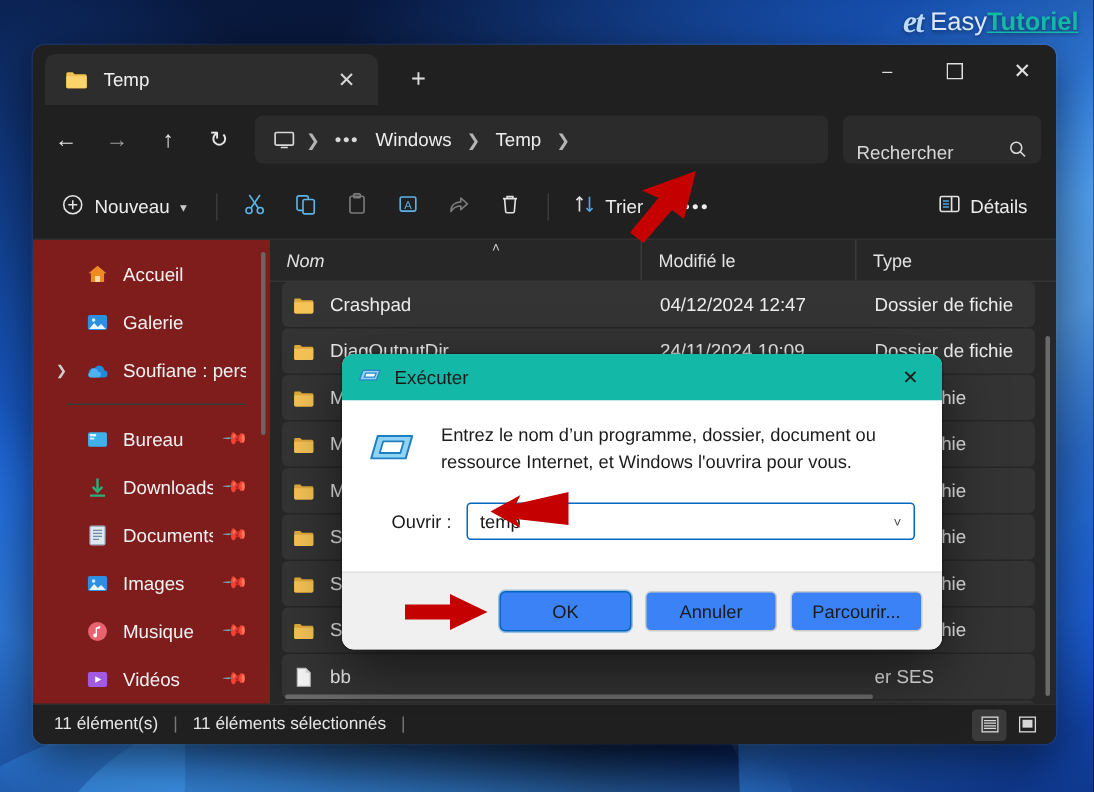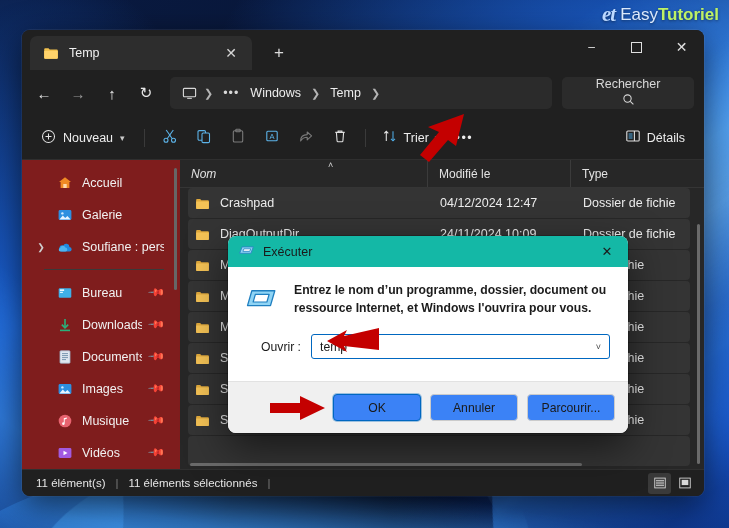--- a/index.html
+++ b/index.html
@@ -60,21 +60,21 @@
   #watermark .wm-logo {
     font-family: "Liberation Serif", serif;
     font-style: italic;
     font-size: 21px;
     font-weight: bold;
     color: #bcd9ff;
     line-height: 1;
     letter-spacing: -1px;
   }
   #watermark .wm-light { font-weight: 300; color: #dce9fb; }
-  #watermark .wm-bold { font-weight: bold; color: #bef264; }
+  #watermark .wm-bold { font-weight: bold; color: #14b8a6; text-decoration: underline; }
 
   
   #explorer {
     position: absolute;
     left: 22px; top: 30px;
     width: 682px; height: 466px;
     background: #202020;
     border-radius: 8px;
     box-shadow: 0 10px 34px rgba(0,0,0,.62), 0 0 0 1px rgba(255,255,255,.08);
     overflow: hidden;
@@ -142,23 +142,23 @@
     font-size: 12.5px;
     color: #ededed;
   }
   .crumb-sep { color: #b4b4b4; font-size: 11px; padding: 0 3px; }
   .crumb { padding: 2px 4px; border-radius: 3px; }
   .crumb-ellipsis { letter-spacing: 1px; color: #d8d8d8; padding: 0 4px;}
   .searchbox {
     width: 132px; height: 32px; margin-left: 8px;
     background: #2b2b2b;
     border-radius: 5px;
-    display: flex; align-items: center; justify-content: space-between;
+    display: flex; align-items: flex-end; justify-content: space-between;
     padding: 0 9px;
-    font-size: 12.5px; color: #d8d8d8; flex-direction: column;
+    font-size: 12.5px; color: #d8d8d8;
   }
 
   
   .toolbar {
     height: 44px;
     display: flex; align-items: center;
     padding: 0 12px;
     gap: 2px;
     background: #202020;
     border-bottom: 1px solid #2f2f2f;
@@ -292,21 +292,21 @@
     display: flex; align-items: center; justify-content: center;
     font-size: 13px; color: #1b1b1b;
   }
   .dlg-body {
     flex: 1;
     background: #ffffff;
     padding: 14px 18px 0 18px;
   }
   .dlg-top { display: flex; gap: 14px; }
   .dlg-bigicon { width: 34px; flex: 0 0 34px; padding-top: 3px;}
-  .dlg-desc { font-size: 12.2px; line-height: 1.45; color: #1c1c1c; padding-top: 1px; font-weight: bold;}
+  .dlg-desc { font-size: 12.2px; line-height: 1.45; color: #1c1c1c; padding-top: 1px;}
   .dlg-openrow {
     display: flex; align-items: center;
     margin-top: 16px;
     gap: 10px;
   }
   .dlg-label { font-size: 12.2px; width: 55px; text-align: right; }
   .dlg-combo {
     flex: 1; height: 25px;
     border: 1px solid #0067c0;
     border-radius: 3px;
@@ -739,20 +739,33 @@
                   <path d="M1.2 4.2a1 1 0 0 1 1-1h3.3l1.2 1.3h7.1a1 1 0 0 1 1 1v7.3a1 1 0 0 1-1 1H2.2a1 1 0 0 1-1-1z" fill="#e0a93c"></path>
                   <path d="M1.2 5.9h13.6v6.9a1 1 0 0 1-1 1H2.2a1 1 0 0 1-1-1z" fill="#f5c356"></path>
                 </svg>
               </span>
             <span>SSS</span>
           </div>
           <div class="cell-date"></div>
           <div class="cell-type">er de fichie</div>
         </div>
 
+        <div class="row selected">
+          <div class="cell-name">
+            <span class="f-ico">
+                <svg width="15" height="15" viewBox="0 0 16 16">
+                  <path d="M3.4 1.6h6l3.2 3.2v9.6H3.4z" fill="#f4f4f4" stroke="#bdbdbd" stroke-width="0.8"></path>
+                  <path d="M9.4 1.6v3.2h3.2z" fill="#d5d5d5"></path>
+                </svg>
+              </span>
+            <span>bb</span>
+          </div>
+          <div class="cell-date"></div>
+          <div class="cell-type">er SES</div>
+        </div>
 
         <div class="row selected">
           
           
           
         </div>
 
         <div class="vscroll"></div>
         <div class="hscroll"></div>
       </div>

